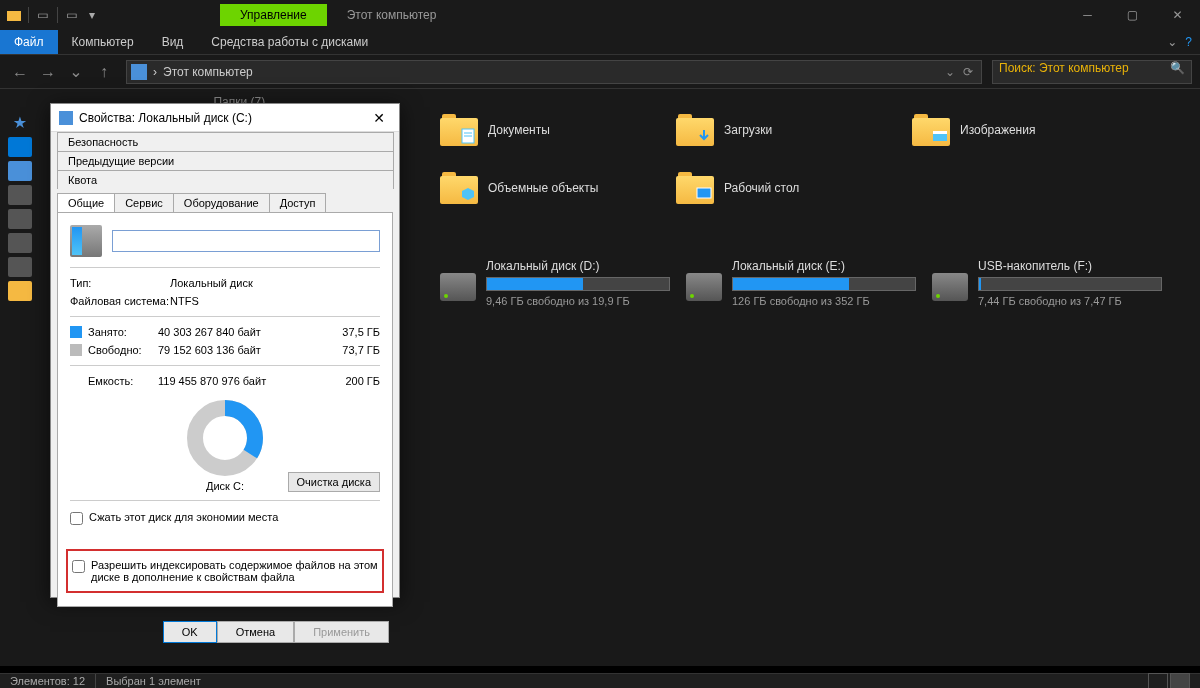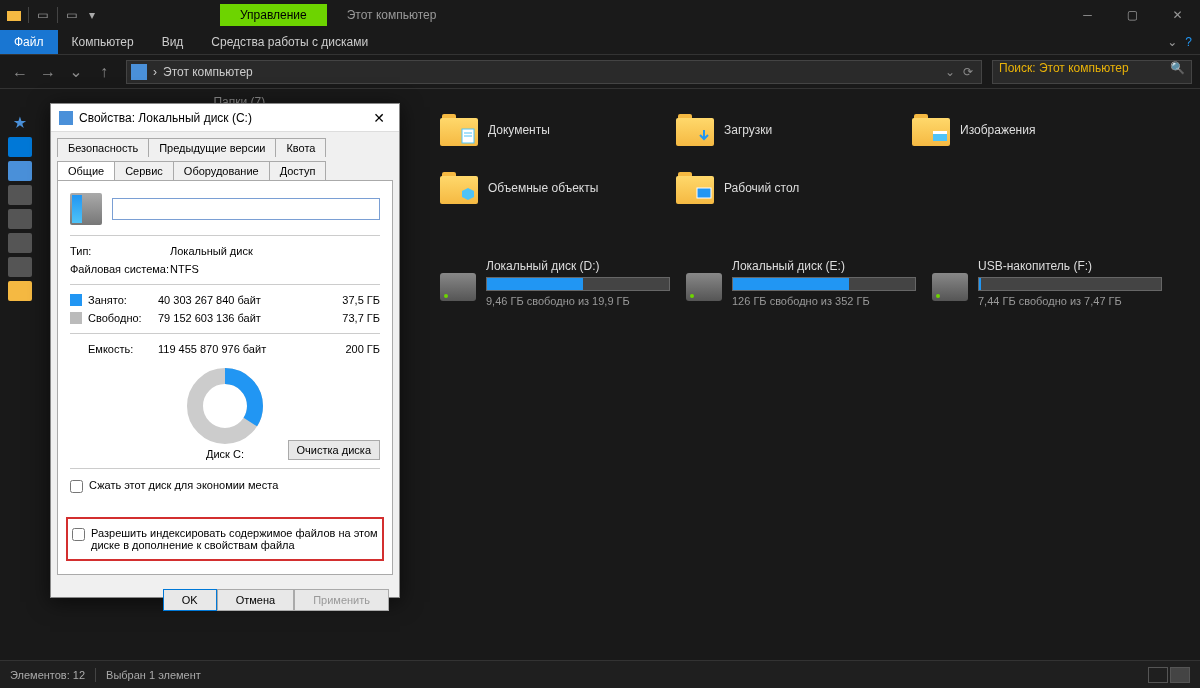--- a/index.html
+++ b/index.html
@@ -49,21 +49,21 @@
 .drive-item { width: 230px; }
 .drive-header { display: flex; align-items: flex-start; gap: 10px; }
 .drive-icon { width: 36px; height: 28px; background: linear-gradient(#888, #555); border-radius: 3px; margin-top: 14px; position: relative; }
 .drive-icon::after { content: ""; position: absolute; bottom: 3px; left: 4px; width: 4px; height: 4px; background: #6dd400; border-radius: 50%; }
 .drive-info { flex: 1; }
 .drive-name { color: #ddd; margin-bottom: 4px; }
 .drive-bar { height: 14px; background: #444; border: 1px solid #666; margin-bottom: 4px; position: relative; }
 .drive-fill { height: 100%; background: #2196f3; }
 .drive-free { color: #999; font-size: 11px; }
 
-.statusbar { position: absolute; bottom: 0; left: 0; right: 0; height: 28px; background: #1f1f1f; border-top: 1px solid #333; display: flex; align-items: center; padding: 0 10px; color: #aaa; font-size: 11px; gap: 10px; }
+.statusbar { position: absolute; bottom: 0; left: 0; right: 0; height: 15px; background: #1f1f1f; border-top: 1px solid #333; display: flex; align-items: center; padding: 0 10px; color: #aaa; font-size: 11px; gap: 10px; }
 .status-sep { width: 1px; height: 14px; background: #444; }
 .view-toggles { margin-left: auto; display: flex; gap: 2px; }
 .view-btn { width: 20px; height: 16px; border: 1px solid #555; }
 
 
 .dialog { position: absolute; left: 50px; top: 103px; width: 350px; height: 495px; background: #f0f0f0; border: 1px solid #888; box-shadow: 0 4px 20px rgba(0,0,0,0.6); color: #000; font-size: 11px; z-index: 100; }
 .dialog-titlebar { height: 28px; background: #fff; display: flex; align-items: center; padding: 0 8px; border-bottom: 1px solid #ddd; font-size: 12px; }
 .dialog-title-icon { width: 14px; height: 14px; background: #4a90d9; margin-right: 6px; }
 .dialog-close { margin-left: auto; font-size: 14px; padding: 2px 6px; cursor: pointer; }
 .tabs-row { display: flex; background: #f0f0f0; padding: 4px 6px 0 6px; }
@@ -281,21 +281,21 @@
   </div>
 </div>
 
 <div class="dialog">
   <div class="dialog-titlebar">
     <div class="dialog-title-icon"></div>
     <span>Свойства: Локальный диск (C:)</span>
     <span class="dialog-close">✕</span>
   </div>
 
-  <div class="tabs-row" style="padding-top:6px;">
+  <div class="tabs-row" style="padding-top:0;flex-direction:column;">
     <div class="tab">Безопасность</div>
     <div class="tab">Предыдущие версии</div>
     <div class="tab">Квота</div>
   </div>
   <div class="tabs-row">
     <div class="tab active">Общие</div>
     <div class="tab">Сервис</div>
     <div class="tab">Оборудование</div>
     <div class="tab">Доступ</div>
   </div>

